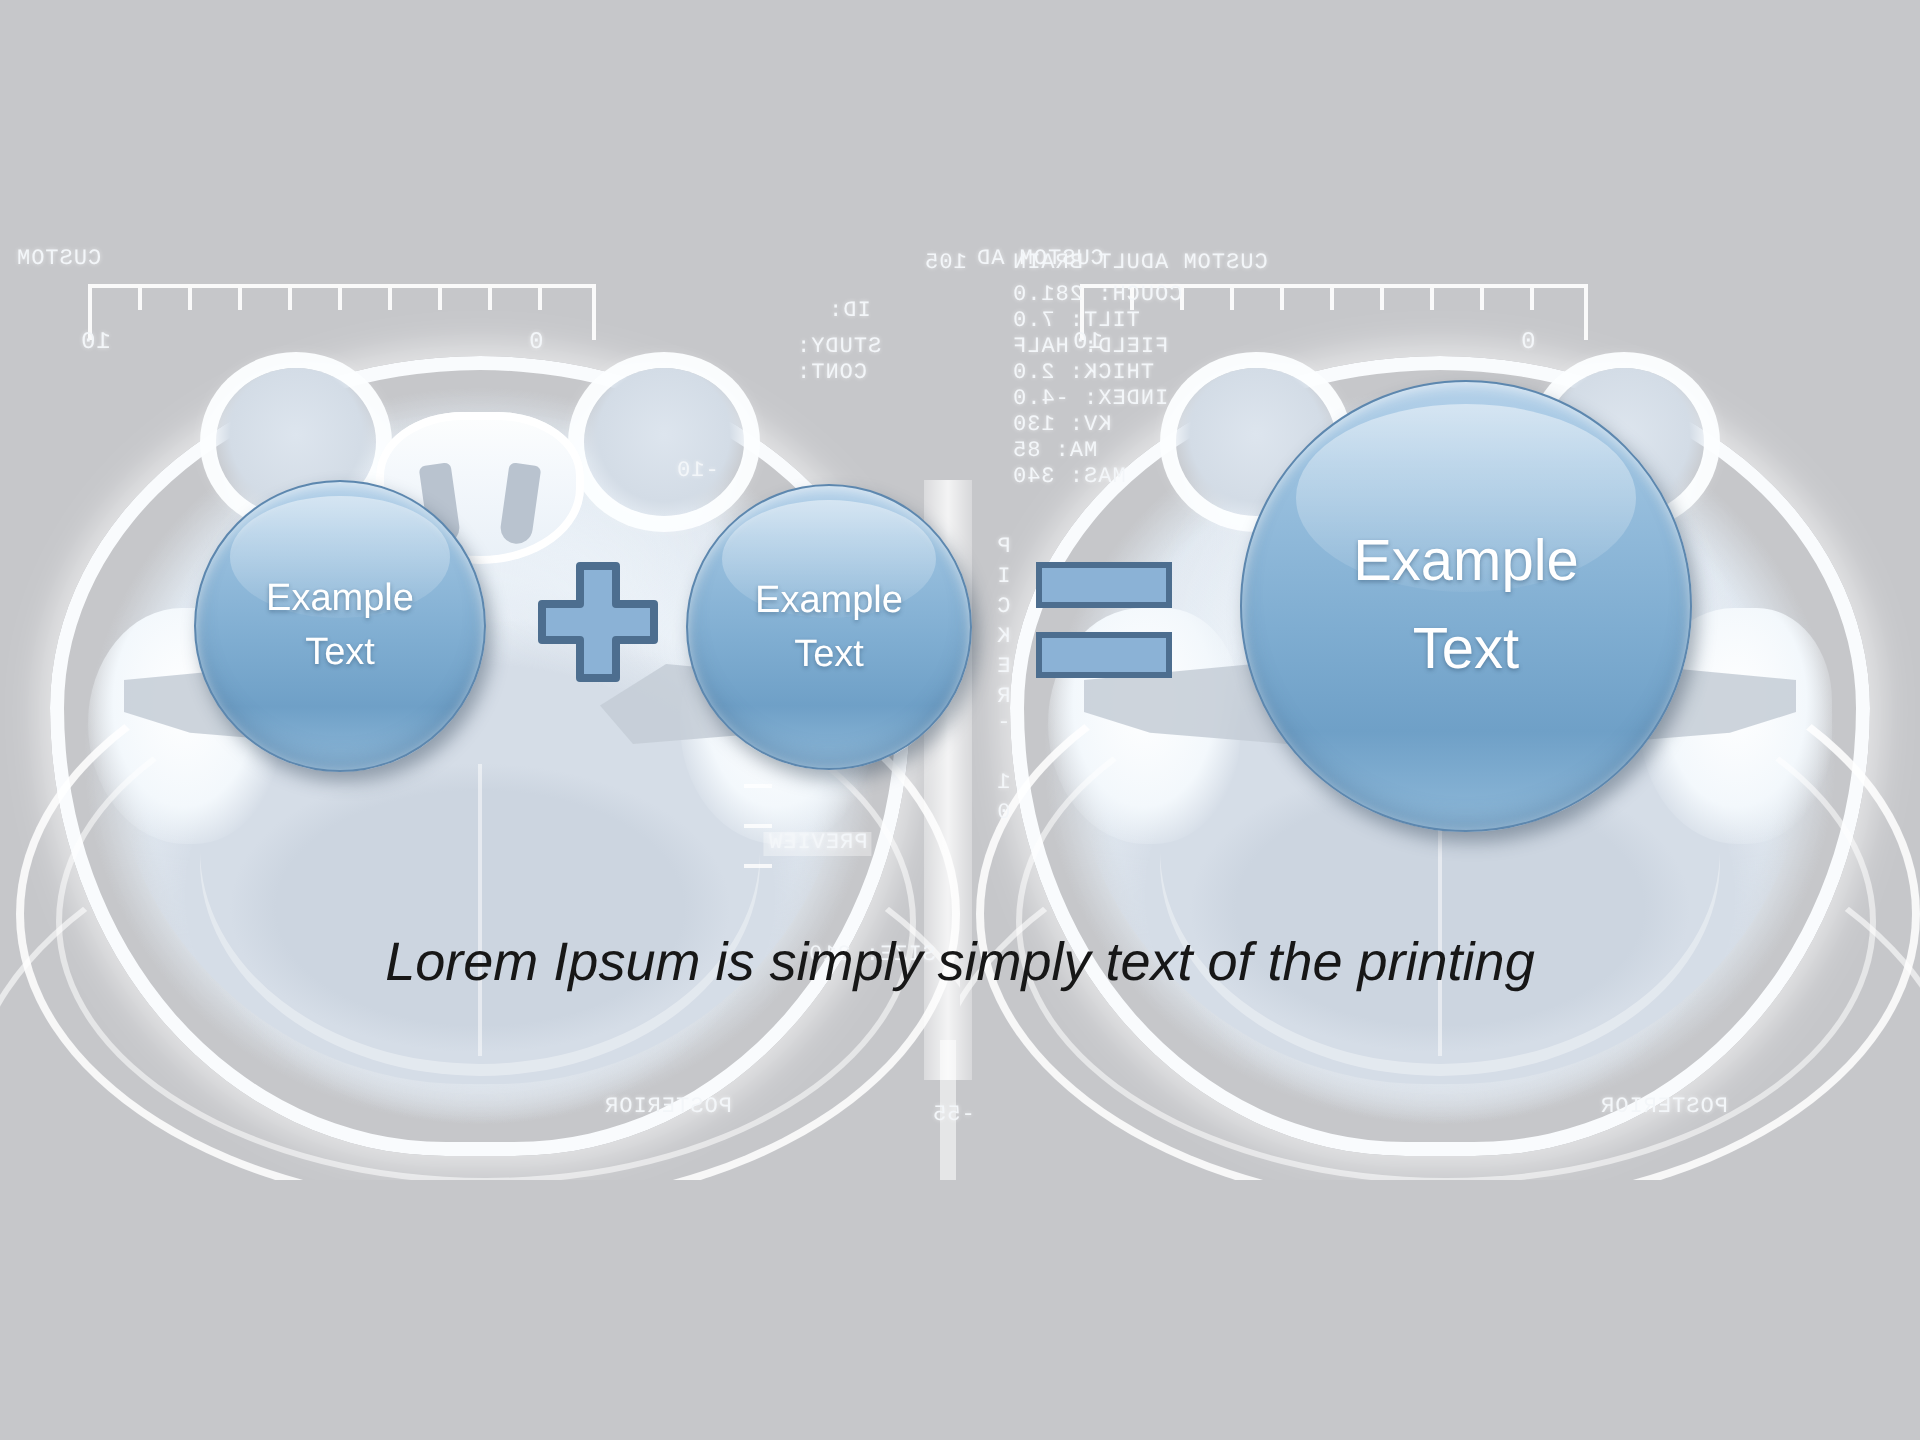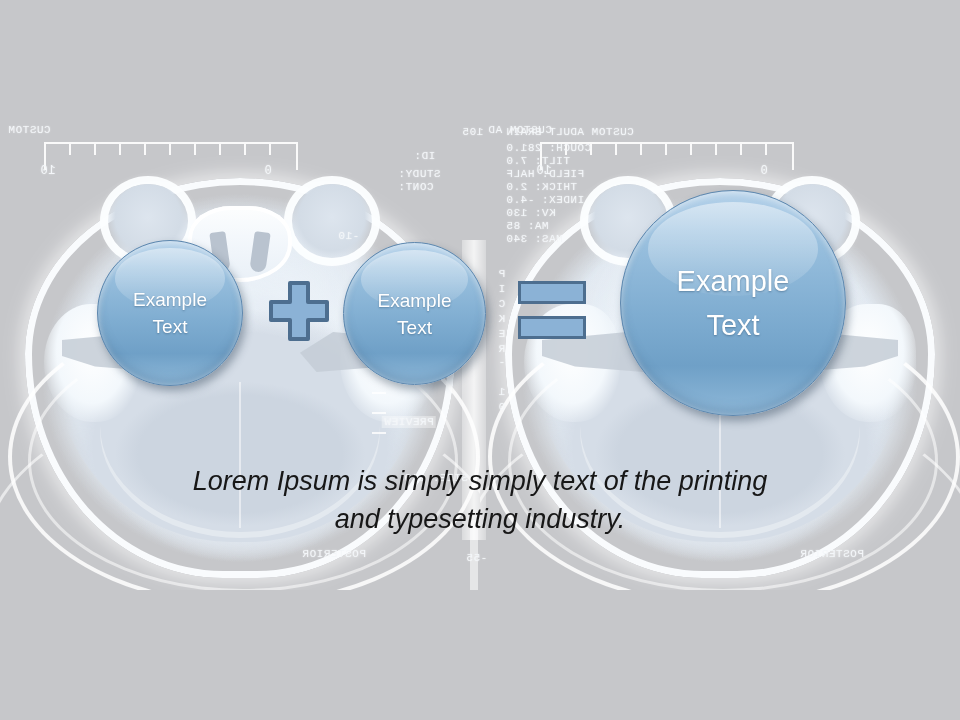--- a/index.html
+++ b/index.html
@@ -466,16 +466,15 @@
 
   <div id="bubble-3" class="bubble">
     <div class="bubble-label">
       <span>Example</span><br>
       <span>Text</span>
     </div>
   </div>
 
   <div id="caption">
     <span>Lorem Ipsum is simply simply text of the printing</span><br>
-    <span>and typesetting industry.</span>
   </div>
 
 </div>
 
 </body></html>

